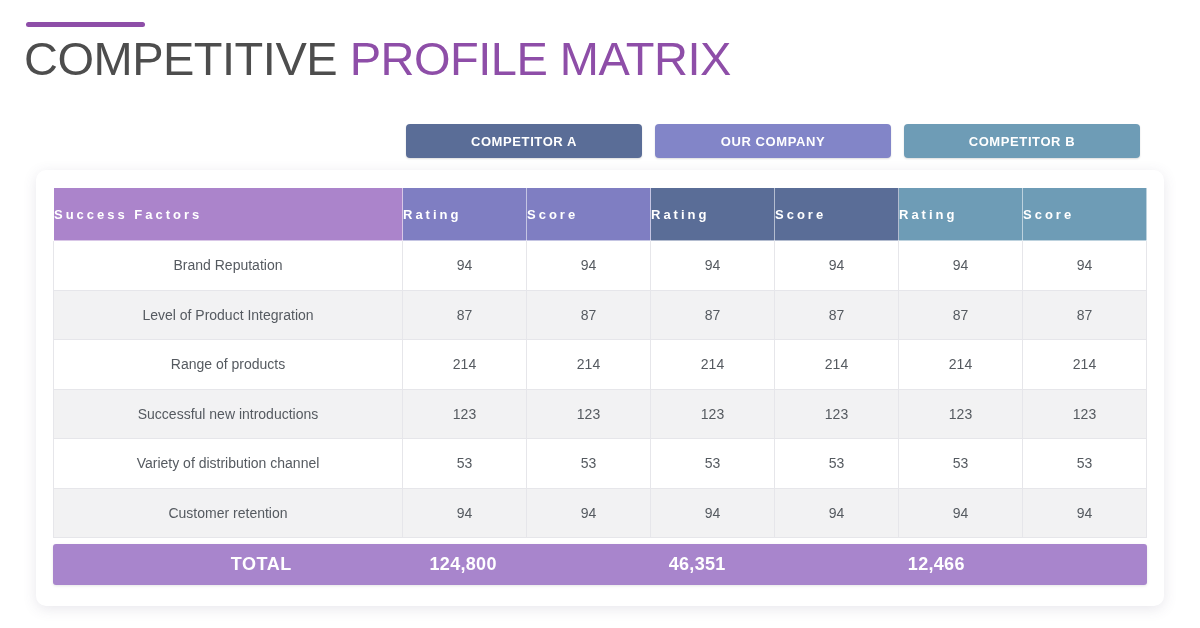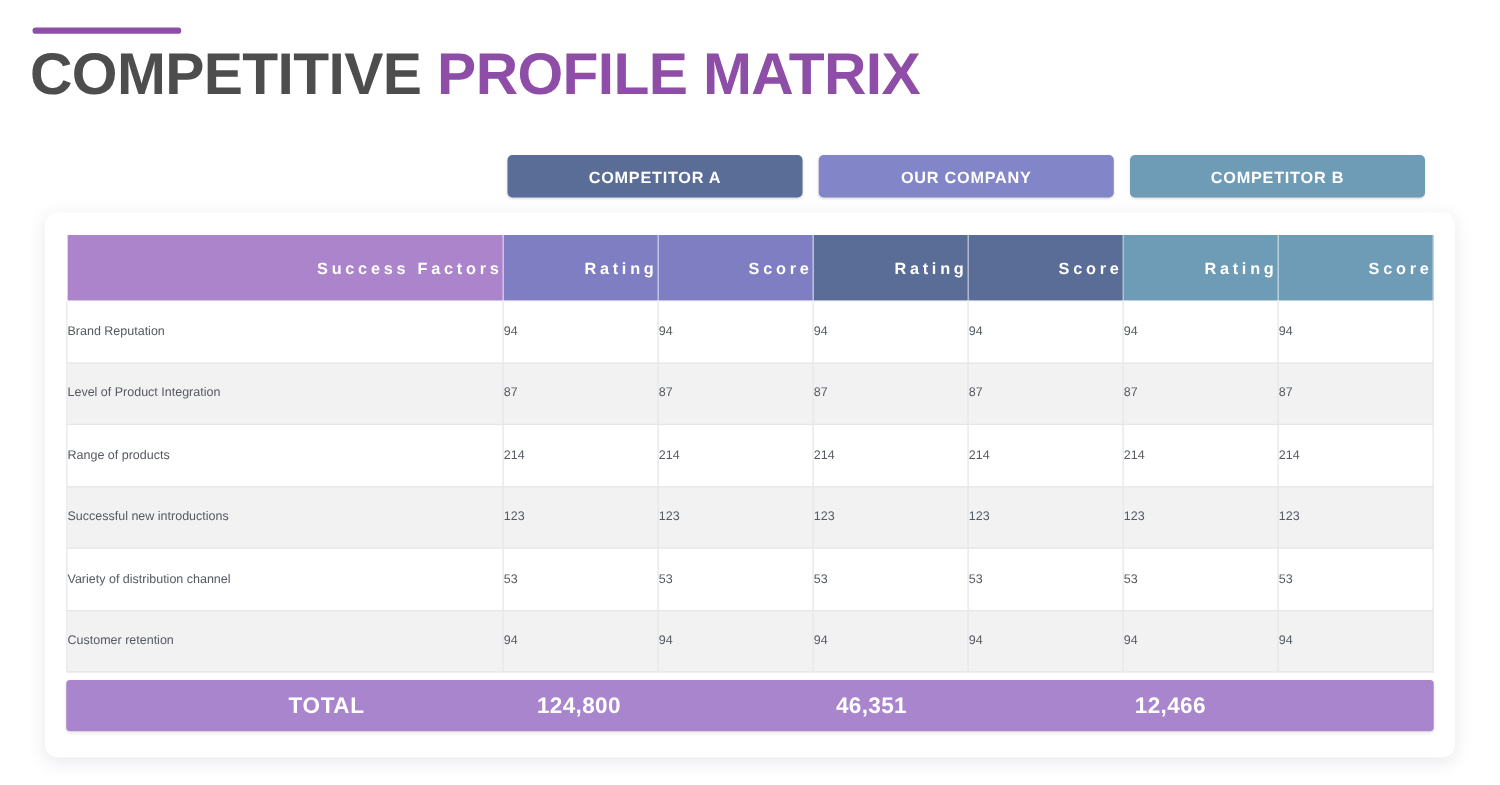--- a/index.html
+++ b/index.html
@@ -28,21 +28,21 @@
     height: 5px;
     border-radius: 3px;
     background: #8e4ea8;
   }
 
   .page-title {
     position: absolute;
     left: 24px;
     top: 34px;
     font-size: 47px;
-    font-weight: bold;
+    font-weight: normal;
     letter-spacing: -0.5px;
     line-height: 1.08;
     white-space: nowrap;
   }
   .title-part-a { color: #4d4d4d; }
   .title-part-b { color: #8e4ea8; }
 
   
   .tabs {
     position: absolute;
@@ -88,35 +88,35 @@
     border: 1px solid #e4e4ea;
   }
 
   
   .matrix thead th {
     height: 53px;
     color: #ffffff;
     font-size: 13px;
     font-weight: bold;
     letter-spacing: 3px;
-    text-align: right;
+    text-align: left;
     vertical-align: middle;
     border-color: rgba(255,255,255,0.55);
   }
   .th-factors { background: #ab84cb; }
   .th-us      { background: #7f7ec2; }
   .th-a       { background: #5a6d97; }
   .th-b       { background: #6e9cb6; }
 
   
   .matrix tbody td {
     height: 49.5px;
-    text-align: left;
+    text-align: center;
     vertical-align: middle;
-    font-size: 10px;
+    font-size: 14px;
     color: #555a60;
     border-color: #e6e6ea;
   }
   .matrix tbody tr:nth-child(odd)  td { background: #ffffff; }
   .matrix tbody tr:nth-child(even) td { background: #f2f2f3; }
 
   .col-factor { width: 349px; }
   .col-num    { width: 124px; }
 
   

